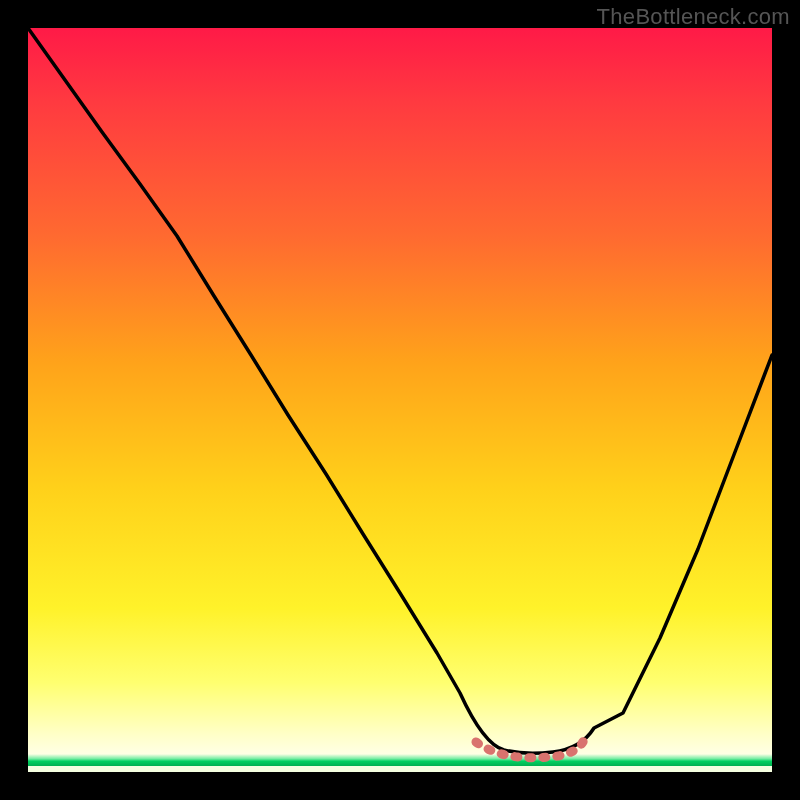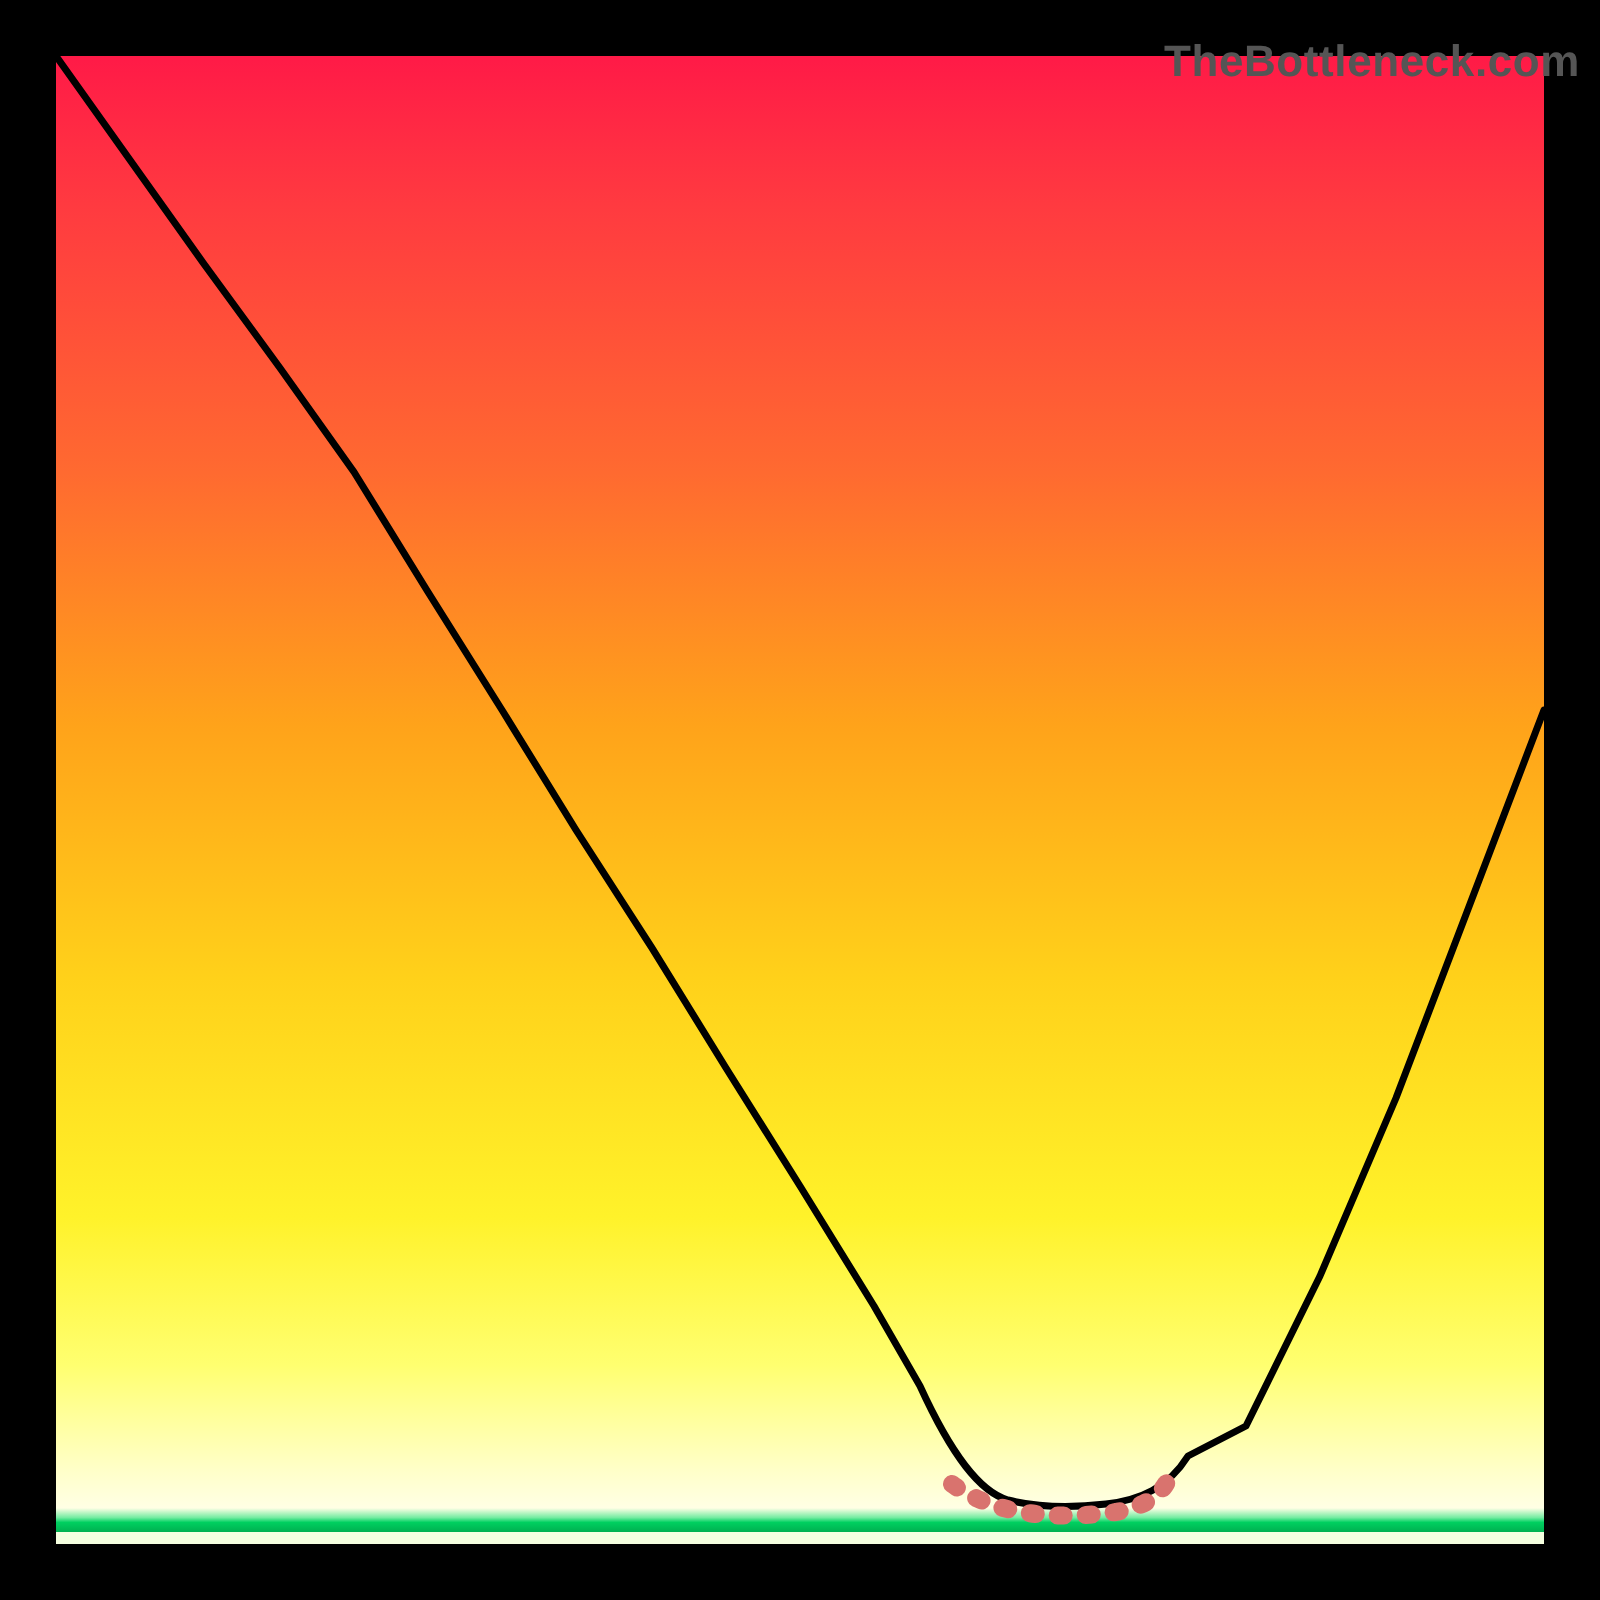--- a/index.html
+++ b/index.html
@@ -16,24 +16,23 @@
     width: 800px;
     height: 800px;
     background: #000;
   }
   .watermark {
     position: absolute;
     top: 4px;
     right: 10px;
     color: #555;
     font-size: 22px;
-    font-weight: 700;
+    font-weight: 400;
     letter-spacing: 0.3px;
     z-index: 50;
-    margin-top: 14px;
   }
   .plot-area {
     position: absolute;
     left: 28px;
     top: 28px;
     width: 744px;
     height: 744px;
     overflow: hidden;
     
     background: linear-gradient(

